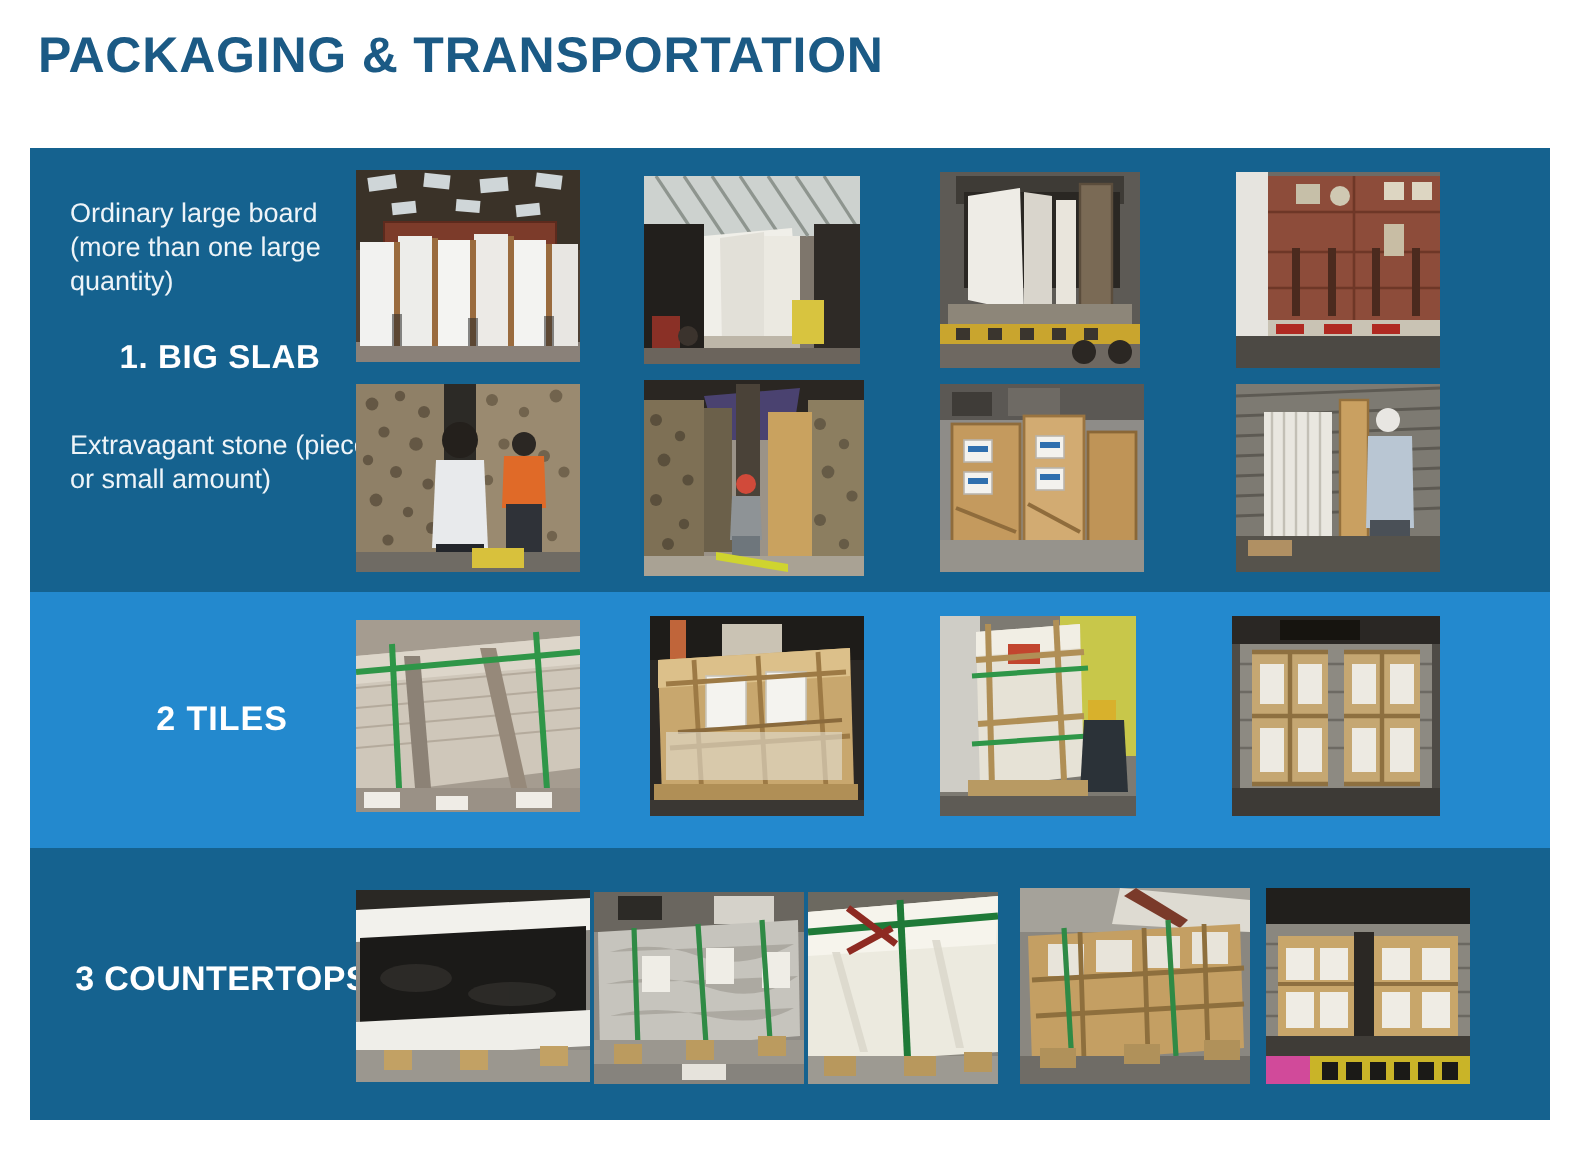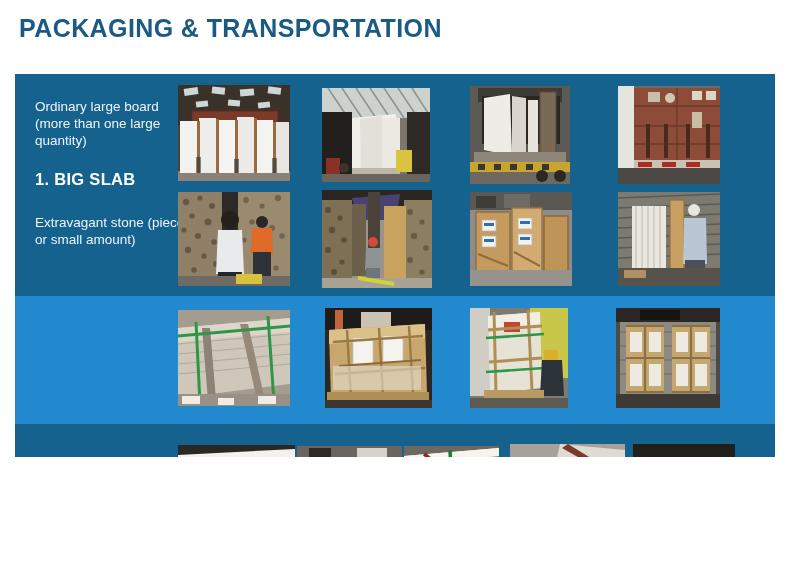--- a/index.html
+++ b/index.html
@@ -19,21 +19,21 @@
     left: 19px; top: 14px;
     font-size: 25px;
     font-weight: bold;
     letter-spacing: 0.4px;
     color: #1b5a85;
     white-space: nowrap;
   }
   #panel {
     position: absolute;
     left: 15px; top: 74px;
-    width: 760px; height: 383px;
+    width: 760px; height: 486px;
     overflow: hidden;
   }
   .band {
     position: absolute;
     left: 0; width: 760px;
   }
   .band-dark { background: #15628f; }
   .band-light { background: #2389ce; }
   #band-slab   { top: 0px;   height: 222px; }
   #band-tiles  { top: 222px; height: 128px; }
@@ -51,21 +51,21 @@
     color: #eef4f8;
   }
   .lbl-head {
     font-size: 16.5px;
     font-weight: bold;
     letter-spacing: 0.3px;
     color: #ffffff;
     white-space: nowrap;
   }
   #lbl-ordinary { top: 24px; }
-  #lbl-bigslab  { top: 96px; }
+  #lbl-bigslab  { top: 96px; text-align: center; }
   #lbl-extrav   { top: 140px; }
   #lbl-tiles {
     top: 276px; left: 20px; width: 152px;
     text-align: center;
     font-size: 17px; font-weight: bold; letter-spacing: 0.5px;
     color: #ffffff;
   }
   #lbl-ctop {
     top: 406px; left: 12px; width: 168px;
     text-align: center;
@@ -365,20 +365,21 @@
           <path d="M66 26 L88 26 L89 72 L65 72 Z" fill="#b9c6d3"></path>
           <rect x="67" y="68" width="20" height="12" fill="#4a5057"></rect>
         </g>
         <rect x="0" y="76" width="102" height="18" fill="#56534c"></rect>
         <rect x="6" y="78" width="22" height="8" fill="#b09063"></rect>
       </svg>
     </div>
 
     <div class="band band-light" id="band-tiles"></div>
 
+    <div id="lbl-tiles" class="label-col">2 TILES</div>
 
     <div class="photo" style="left:163px; top:236px; width:112px; height:96px;">
       <svg viewBox="0 0 112 96" preserveAspectRatio="none">
         <rect width="112" height="96" fill="#a59c90"></rect>
         <path d="M0 18 L112 8 L112 74 L0 88 Z" fill="#cfc7ba"></path>
         <path d="M0 18 L112 8 L112 22 L0 32 Z" fill="#ddd6ca"></path>
         <g stroke="#b4aa9c" stroke-width="1">
           <line x1="0" y1="34" x2="112" y2="24"></line>
           <line x1="0" y1="44" x2="112" y2="34"></line>
           <line x1="0" y1="54" x2="112" y2="44"></line>

